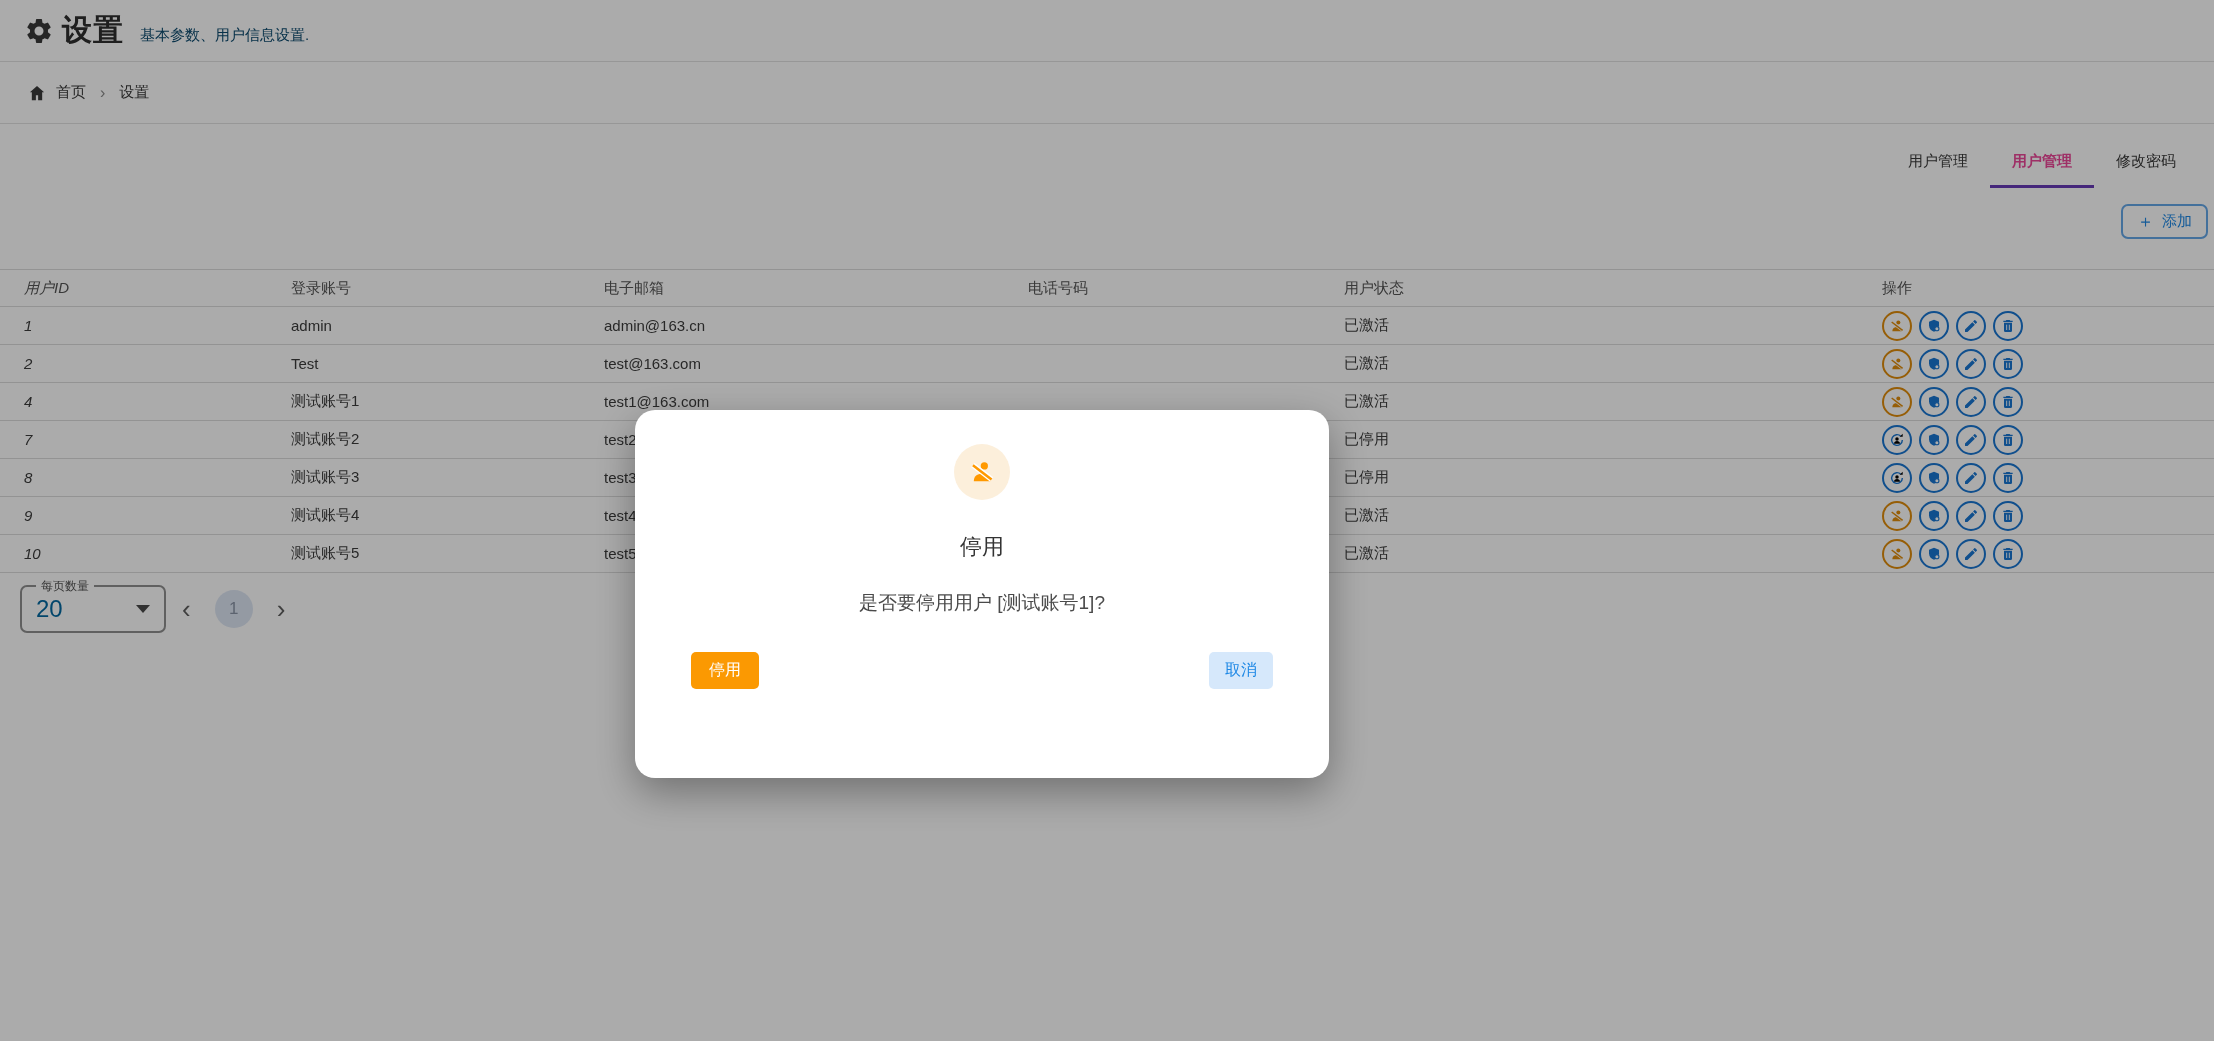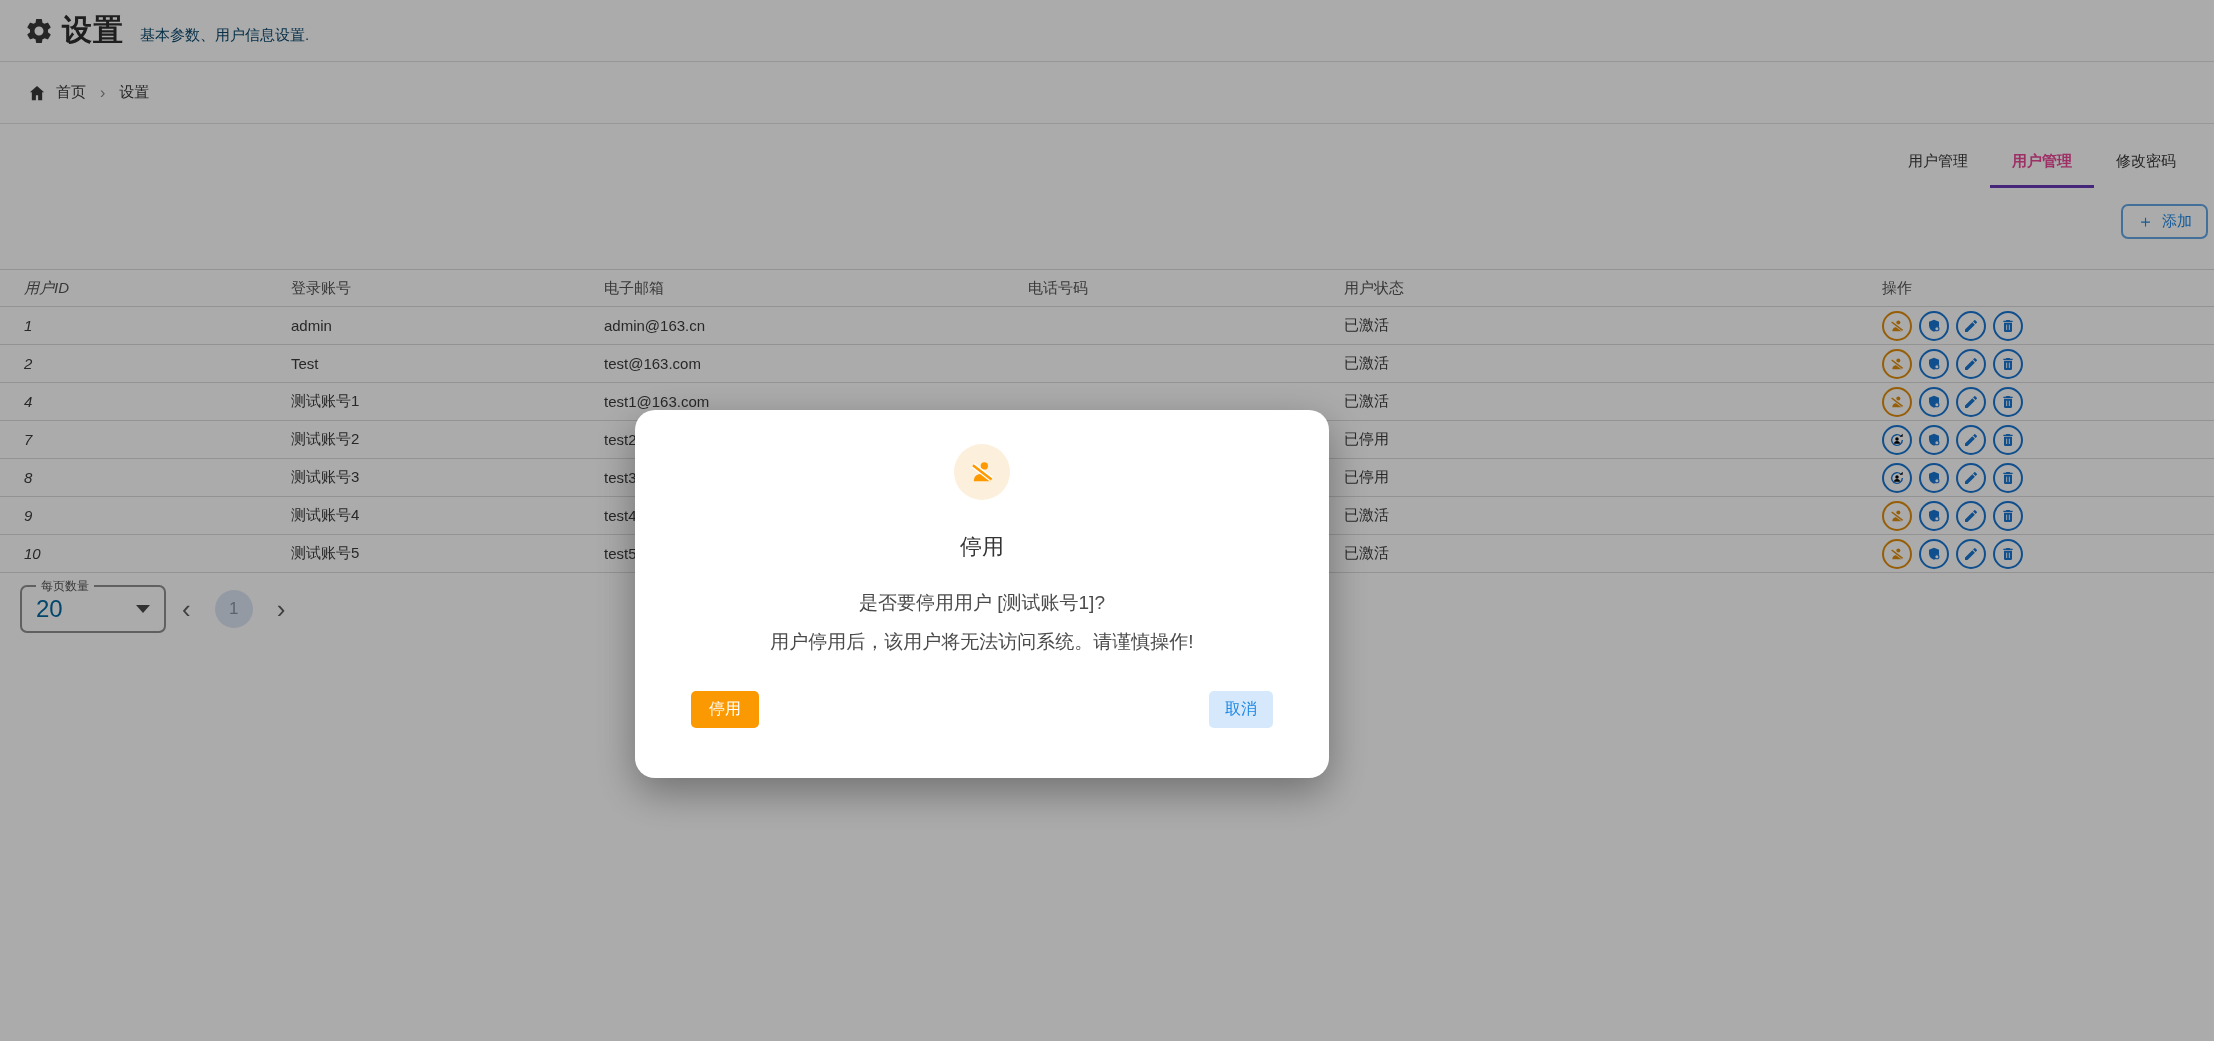--- a/index.html
+++ b/index.html
@@ -412,18 +412,17 @@
   <div class="modal-badge">
     <svg viewBox="0 0 24 24">
       <circle cx="14" cy="6.8" r="3.1" stroke="none"></circle>
       <path d="M5 19.5c0-3.8 3.1-6 7-6s7 2.2 7 6v.5H5z" stroke="none"></path>
       <line x1="4.2" y1="6.2" x2="20.2" y2="18.4" stroke="#fff" stroke-width="4.6"></line>
       <line x1="4.2" y1="6.2" x2="20.2" y2="18.4" stroke-width="2.2"></line>
     </svg>
   </div>
   <h2 class="modal-title">停用</h2>
   <p class="modal-line l1">是否要停用用户 [测试账号1]?</p>
-  <p class="modal-line l2">用户停用后，该用户将无法访问系统。请谨慎操作!</p>
   <div class="modal-actions">
     <button class="btn-confirm">停用</button>
     <button class="btn-cancel">取消</button>
   </div>
 </div>
 
 </body></html>

